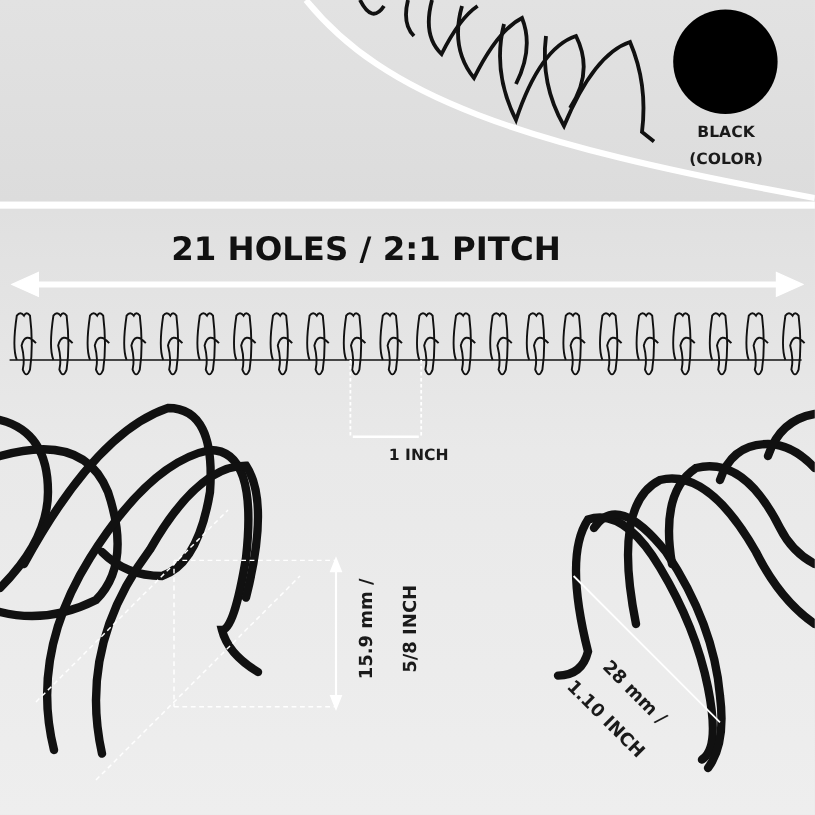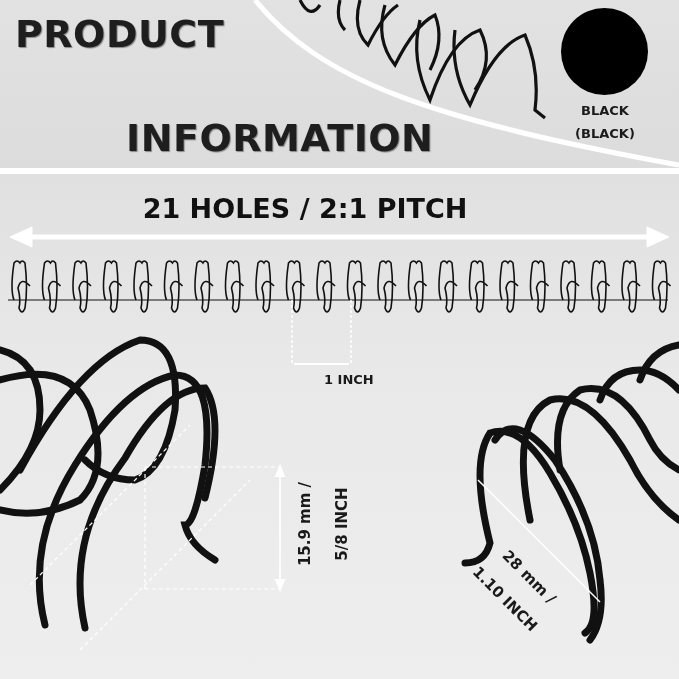--- a/index.html
+++ b/index.html
@@ -13,36 +13,34 @@
   .swatch{position:absolute;left:561px;top:8px;width:87px;height:87px;border-radius:50%;background:#000;}
   .sw-label{position:absolute;left:560px;width:90px;text-align:center;font-size:13px;font-weight:bold;color:#1a1a1a;}
   .lbl{position:absolute;font-weight:bold;color:#1a1a1a;}
   .headline{left:0;width:610px;top:193px;text-align:center;font-size:27px;color:#111;}
   svg{position:absolute;}
 </style>
 </head>
 <body>
 
 <div class="header">
-  <div class="title t1">PRODUCT</div>
-  <div class="title t2">INFORMATION</div>
   <svg width="679" height="168">
     <path d="M255,0 C320,80 430,120 679,165" stroke="#fff" stroke-width="5" fill="none"></path>
     <g stroke="#111" stroke-width="3.2" fill="none">
       <path d="M300,0 q10,20 20,5"></path>
       <path d="M340,0 q-5,20 5,30"></path>
       <path d="M360,0 q-8,30 8,45 q15,-30 30,-40"></path>
       <path d="M385,5 q-10,35 10,60 q20,-40 40,-50 q10,25 -5,55"></path>
       <path d="M420,20 q-10,40 10,80 q20,-60 50,-70 q15,30 -5,60"></path>
       <path d="M455,30 q-5,40 15,75 q25,-60 55,-70 q15,35 10,75 l10,8"></path>
     </g>
   </svg>
   <div class="swatch"></div>
   <div class="sw-label" style="top:103px">BLACK</div>
-  <div class="sw-label" style="top:126px">(BLACK)</div>
+  <div class="sw-label" style="top:126px">(COLOR)</div>
 </div>
 
 <div class="divider"></div>
 
 <div class="main"></div>
 
 <div class="lbl headline">21 HOLES / 2:1 PITCH</div>
 
 <svg width="679" height="679" style="left:0;top:0">
 

